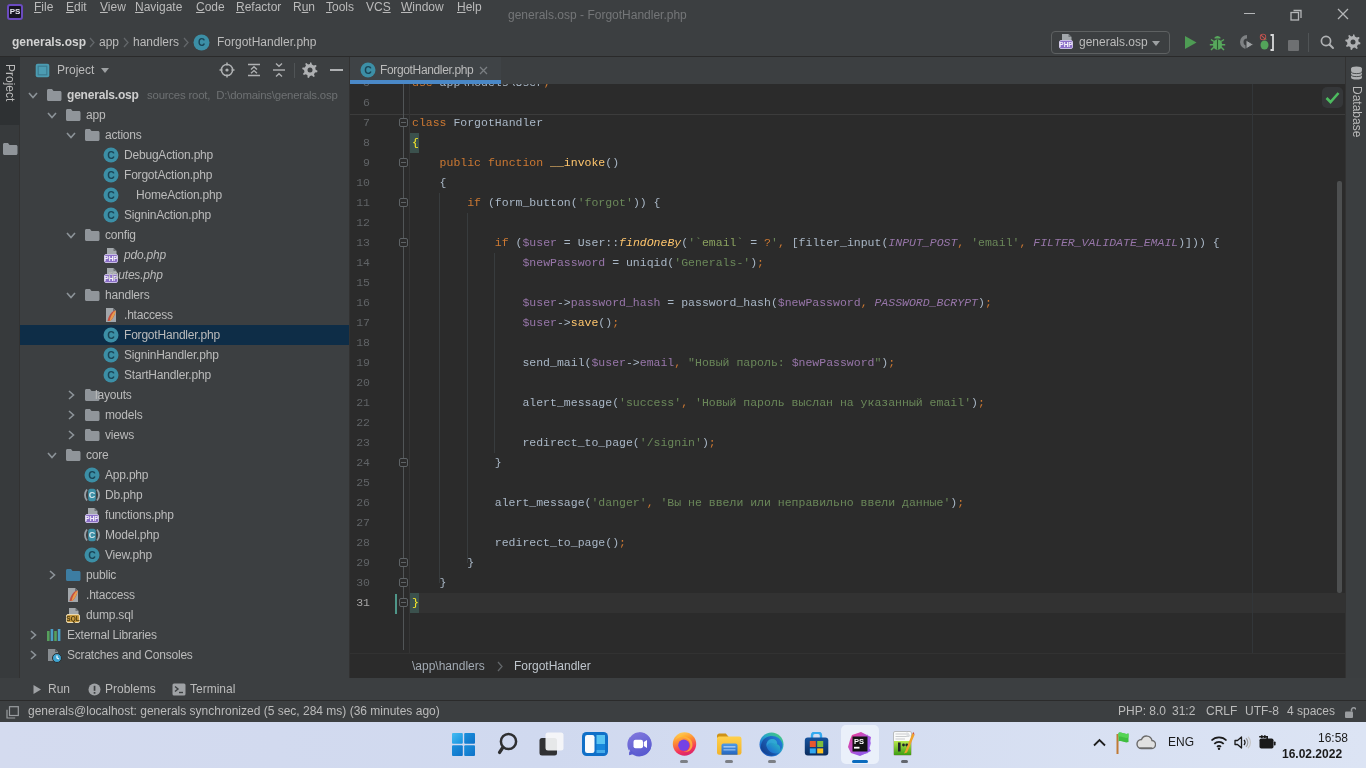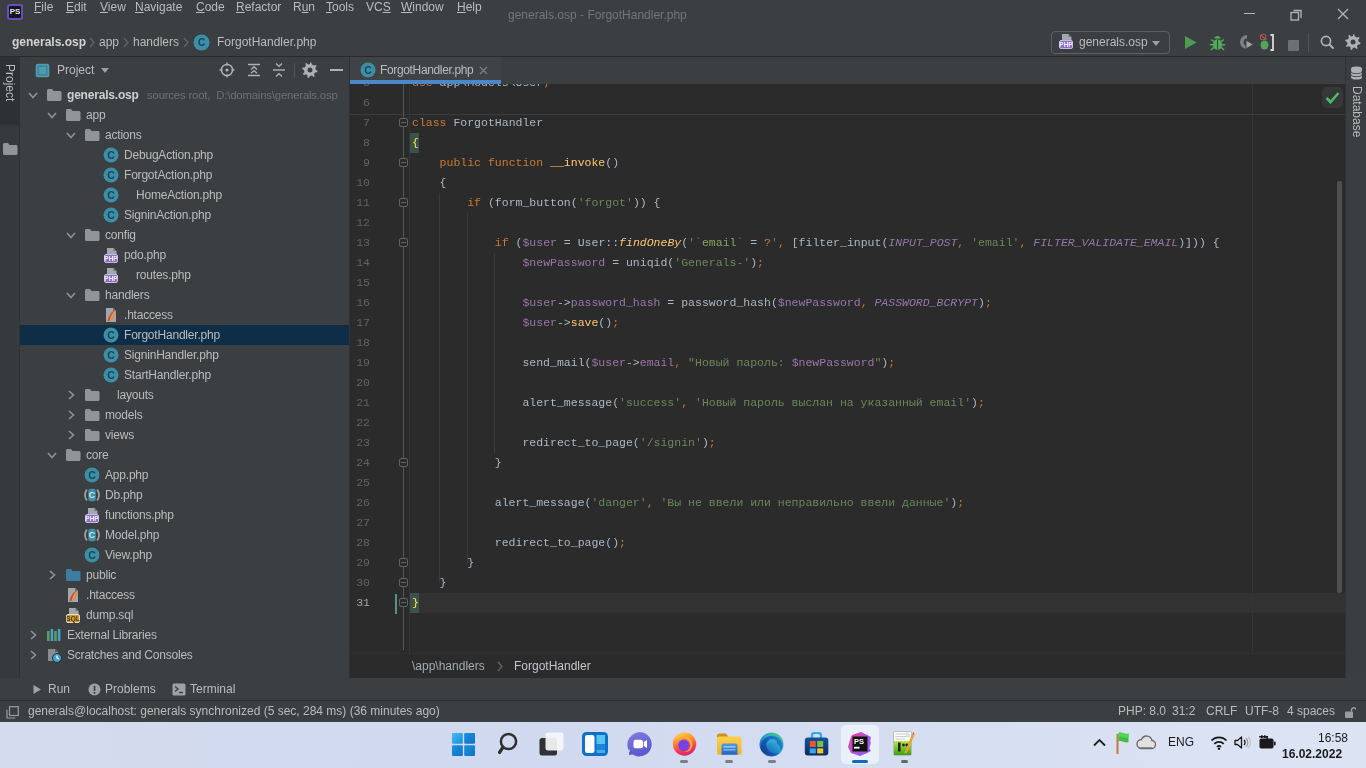--- a/index.html
+++ b/index.html
@@ -292,27 +292,27 @@
         </svg>
         <svg style="position:absolute;left:64px;top:2px;" width="16" height="16" viewBox="0 0 16 16">
           <use href="#i-folder"></use>
         </svg>
         <span class="lbl" style="left:85px;">config</span>
       </div>
     <div class="row" style="top:188px;">
         <svg style="position:absolute;left:83px;top:2px;" width="16" height="16" viewBox="0 0 16 16">
           <use href="#i-phpfile"></use>
         </svg>
-        <span class="lbl" style="left:104px;">pdo.php</span>
+        <span class="lbl" style="left:104px;font-style:italic;">pdo.php</span>
       </div>
     <div class="row" style="top:208px;">
         <svg style="position:absolute;left:83px;top:2px;" width="16" height="16" viewBox="0 0 16 16">
           <use href="#i-phpfile"></use>
         </svg>
-        <span class="lbl" style="left:116px;">routes.php</span>
+        <span class="lbl" style="left:88px;font-style:italic;">routes.php</span>
       </div>
     <div class="row" style="top:228px;">
         <svg style="position:absolute;left:45px;top:4px;" width="12" height="12" viewBox="0 0 12 12">
           <use href="#i-chev-open"></use>
         </svg>
         <svg style="position:absolute;left:64px;top:2px;" width="16" height="16" viewBox="0 0 16 16">
           <use href="#i-folder"></use>
         </svg>
         <span class="lbl" style="left:85px;">handlers</span>
       </div>
@@ -340,21 +340,21 @@
         </svg>
         <span class="lbl" style="left:104px;">StartHandler.php</span>
       </div>
     <div class="row" style="top:328px;">
         <svg style="position:absolute;left:45px;top:4px;" width="12" height="12" viewBox="0 0 12 12">
           <use href="#i-chev-closed"></use>
         </svg>
         <svg style="position:absolute;left:64px;top:2px;" width="16" height="16" viewBox="0 0 16 16">
           <use href="#i-folder"></use>
         </svg>
-        <span class="lbl" style="left:97px;">layouts</span>
+        <span class="lbl" style="left:75px;">layouts</span>
       </div>
     <div class="row" style="top:348px;">
         <svg style="position:absolute;left:45px;top:4px;" width="12" height="12" viewBox="0 0 12 12">
           <use href="#i-chev-closed"></use>
         </svg>
         <svg style="position:absolute;left:64px;top:2px;" width="16" height="16" viewBox="0 0 16 16">
           <use href="#i-folder"></use>
         </svg>
         <span class="lbl" style="left:85px;">models</span>
       </div>

